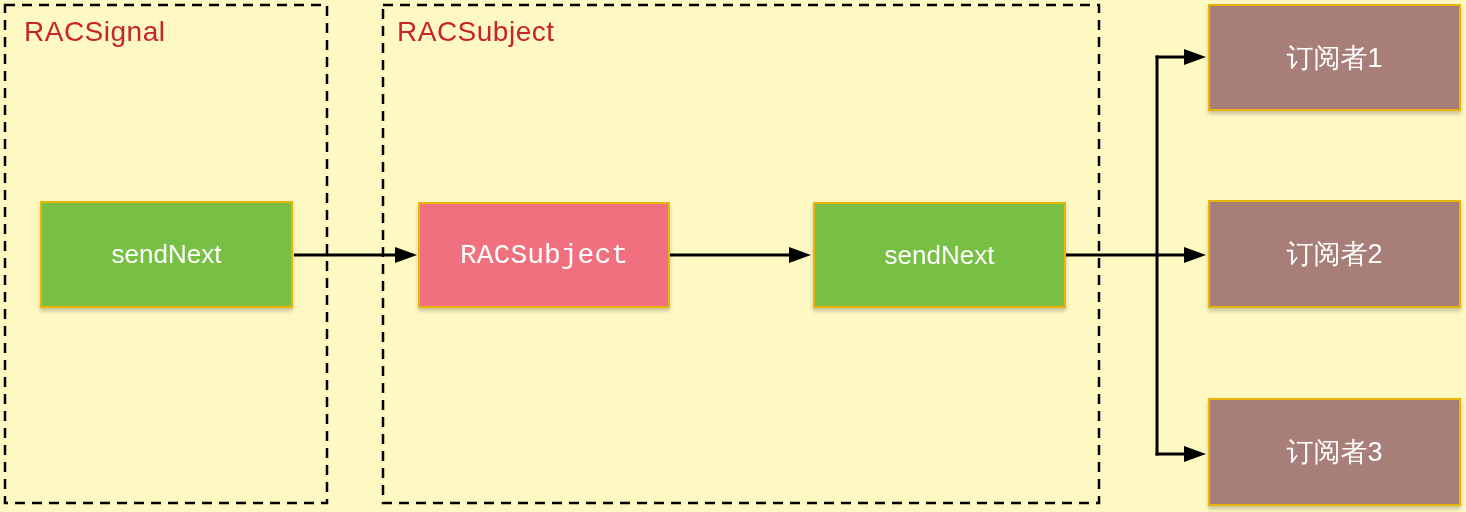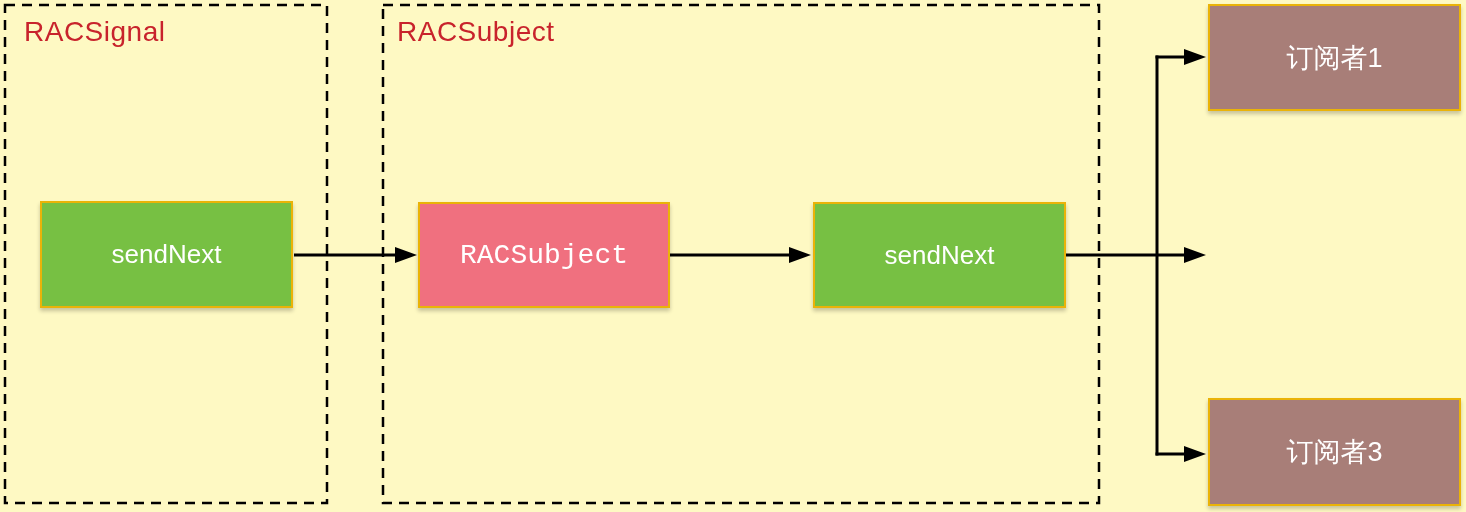--- a/index.html
+++ b/index.html
@@ -98,16 +98,17 @@
   <div class="group-title g2" style="color: rgb(200, 35, 44);">RACSubject</div>
 
   <div class="node node-send1" style="background-color: rgb(119, 192, 67);">sendNext</div>
 
   <div class="node node-pink" style="background-color: rgb(240, 112, 127);">RACSubject</div>
 
   <div class="node node-send2" style="background-color: rgb(119, 192, 67);">sendNext</div>
 
   <div class="node node-sub node-sub1" style="background-color: rgb(168, 126, 120);">订阅者1</div>
 
+  <div class="node node-sub node-sub2" style="background-color: rgb(168, 126, 120);">订阅者2</div>
 
   <div class="node node-sub node-sub3" style="background-color: rgb(168, 126, 120);">订阅者3</div>
 
 </div>
 
 </body></html>

